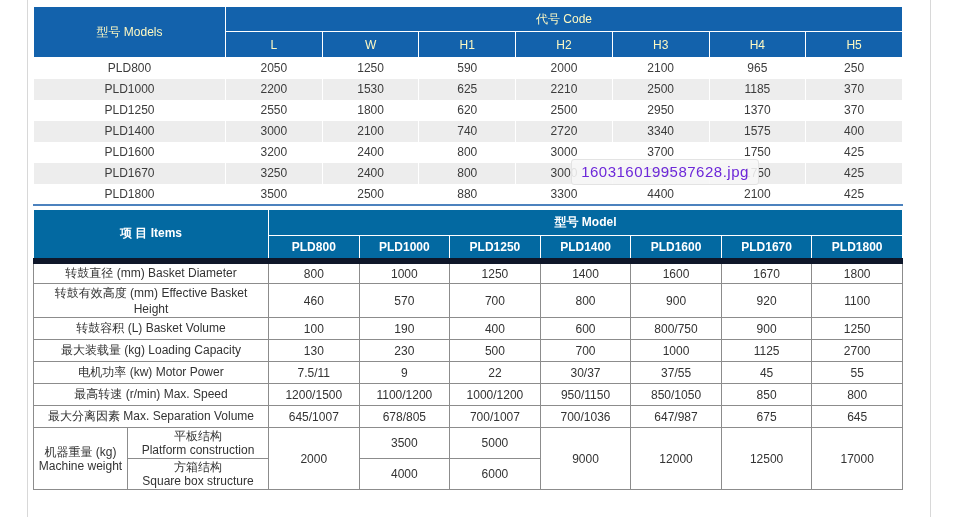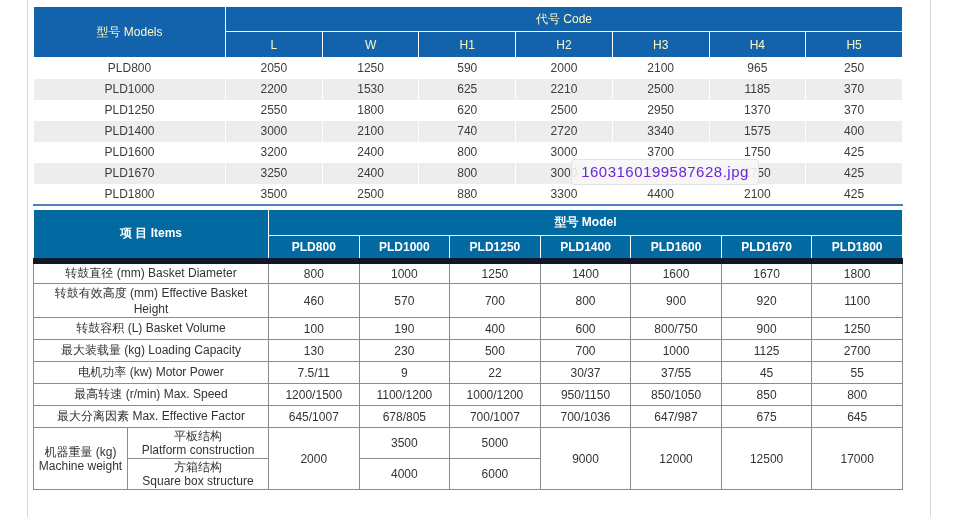--- a/index.html
+++ b/index.html
@@ -258,21 +258,21 @@
         <td colspan="2">最高转速 (r/min) Max. Speed</td>
         <td>1200/1500</td>
         <td>1100/1200</td>
         <td>1000/1200</td>
         <td>950/1150</td>
         <td>850/1050</td>
         <td>850</td>
         <td>800</td>
       </tr>
       <tr>
-        <td colspan="2">最大分离因素 Max. Effective Factor</td>
+        <td colspan="2">最大分离因素 Max. Separation Volume</td>
         <td>645/1007</td>
         <td>678/805</td>
         <td>700/1007</td>
         <td>700/1036</td>
         <td>647/987</td>
         <td>675</td>
         <td>645</td>
       </tr>
       <tr class="weight-row">
         <td rowspan="2" class="two-line">机器重量 (kg)

